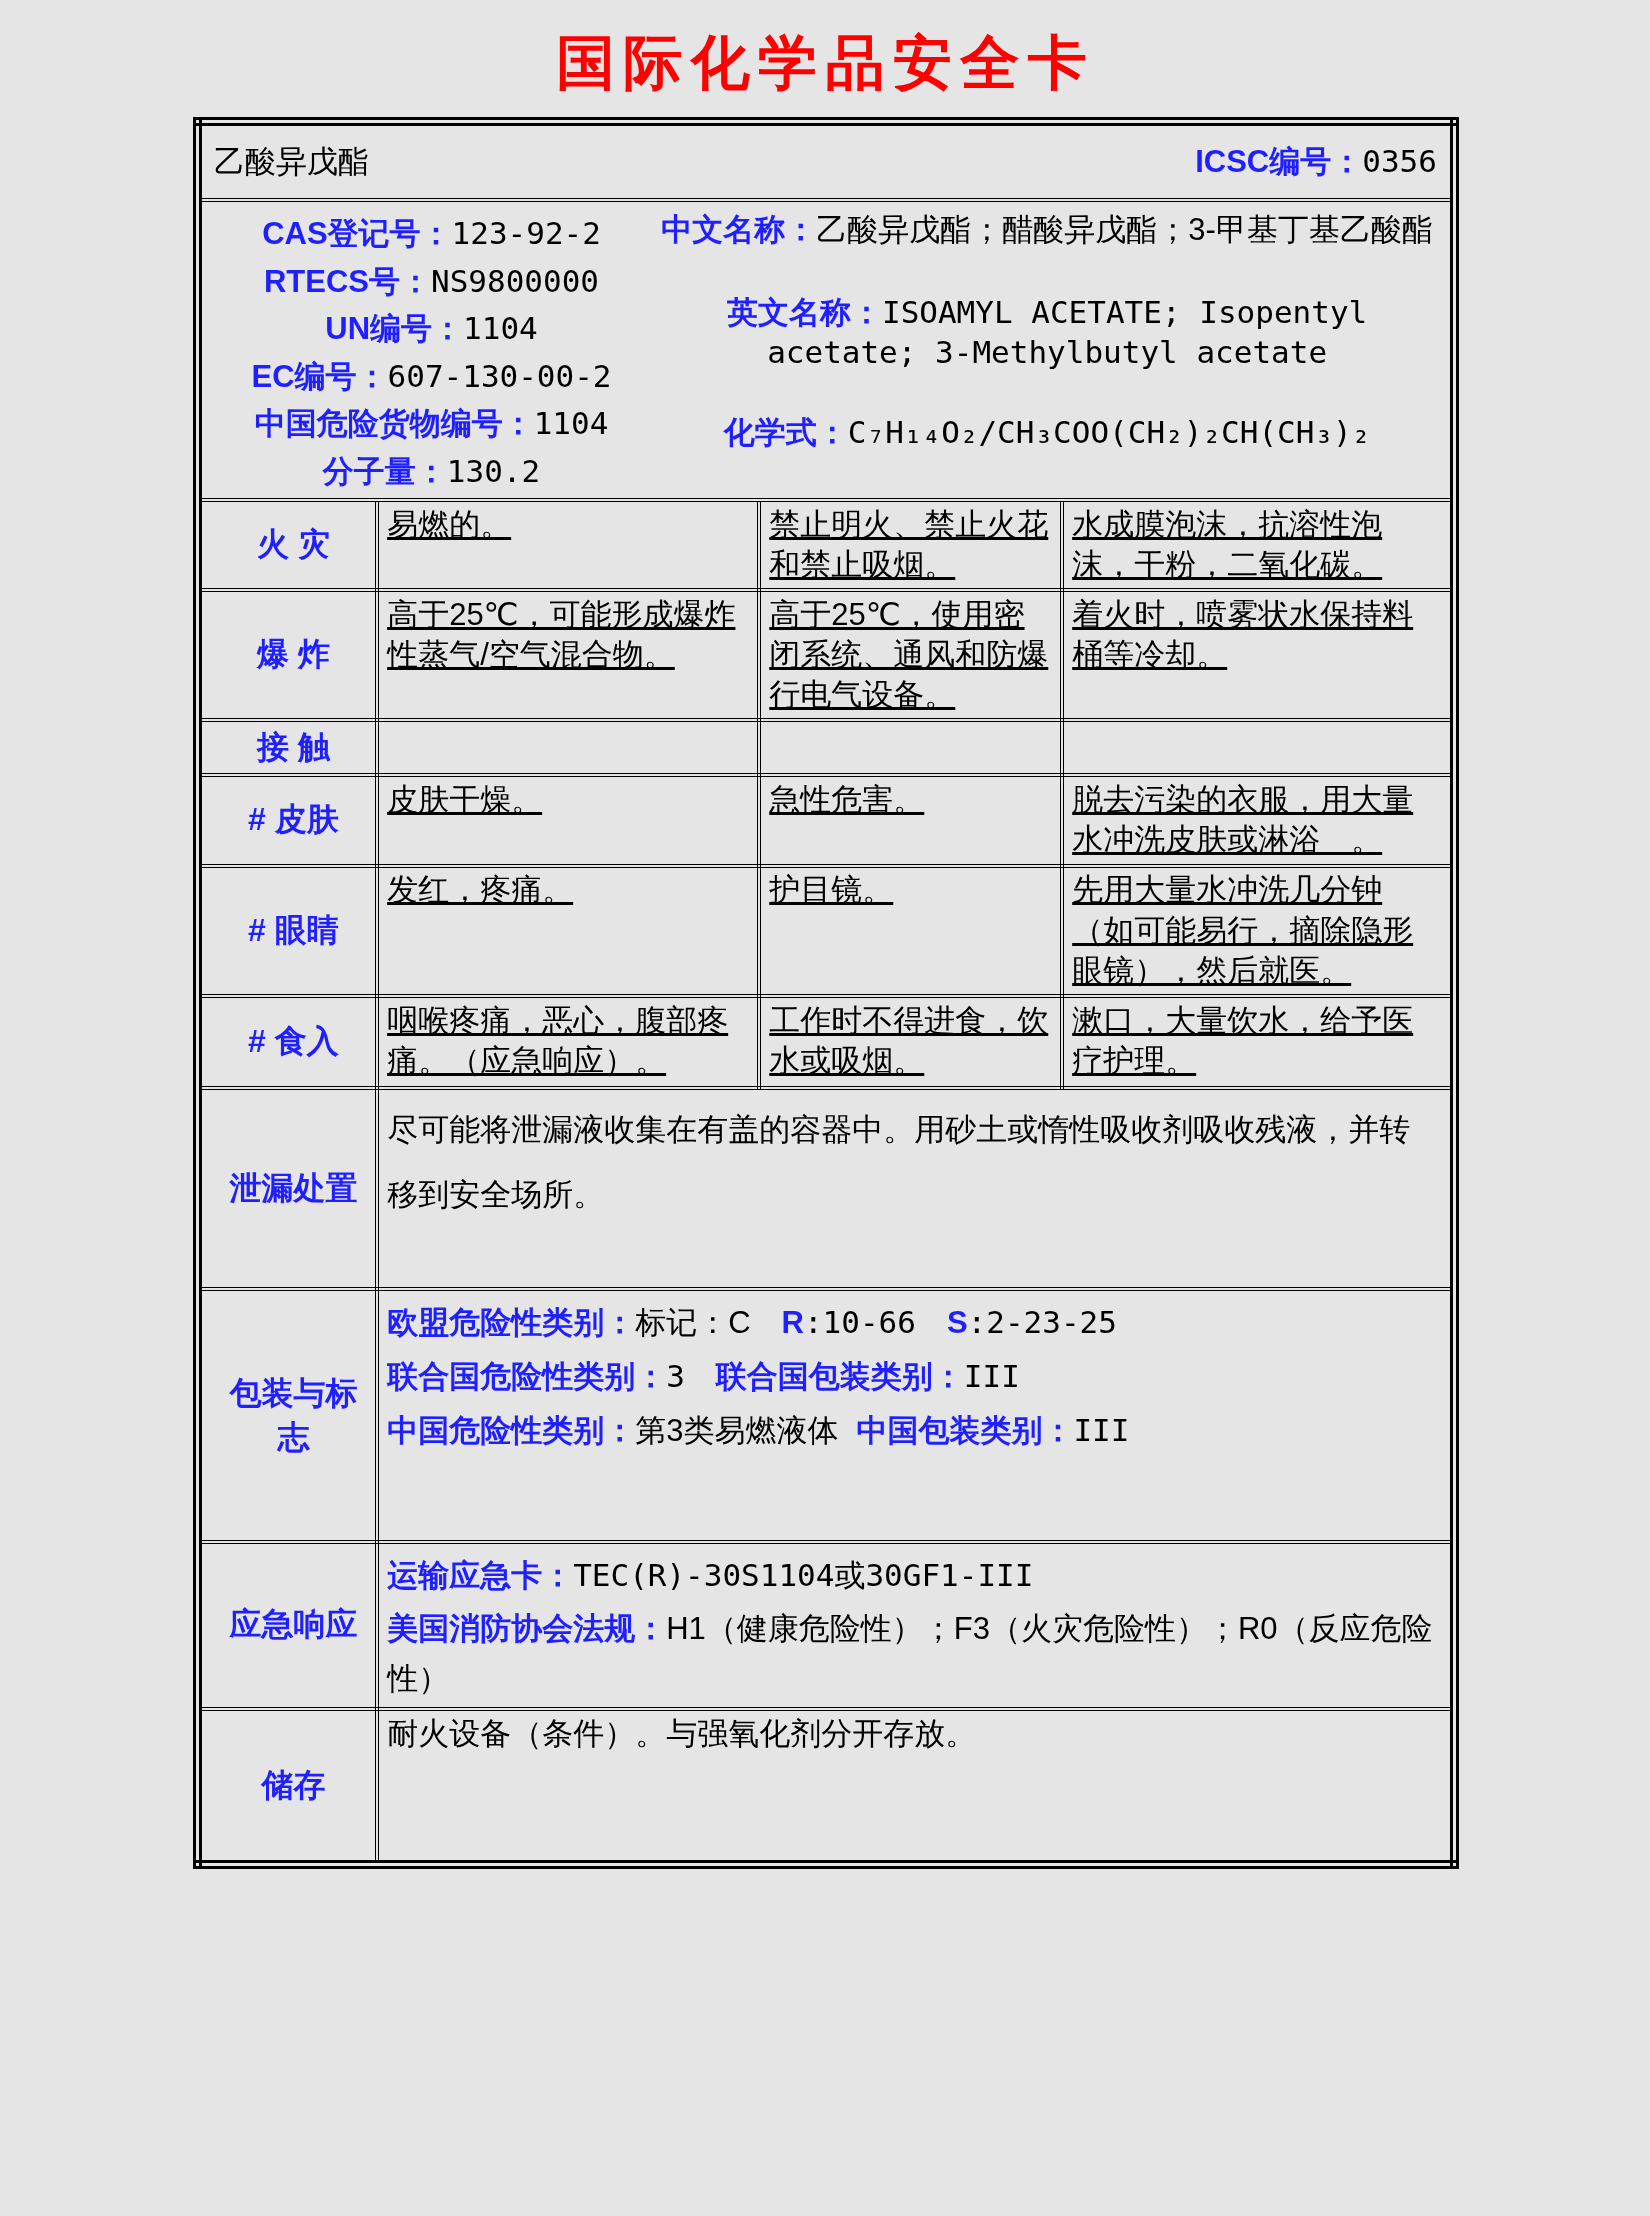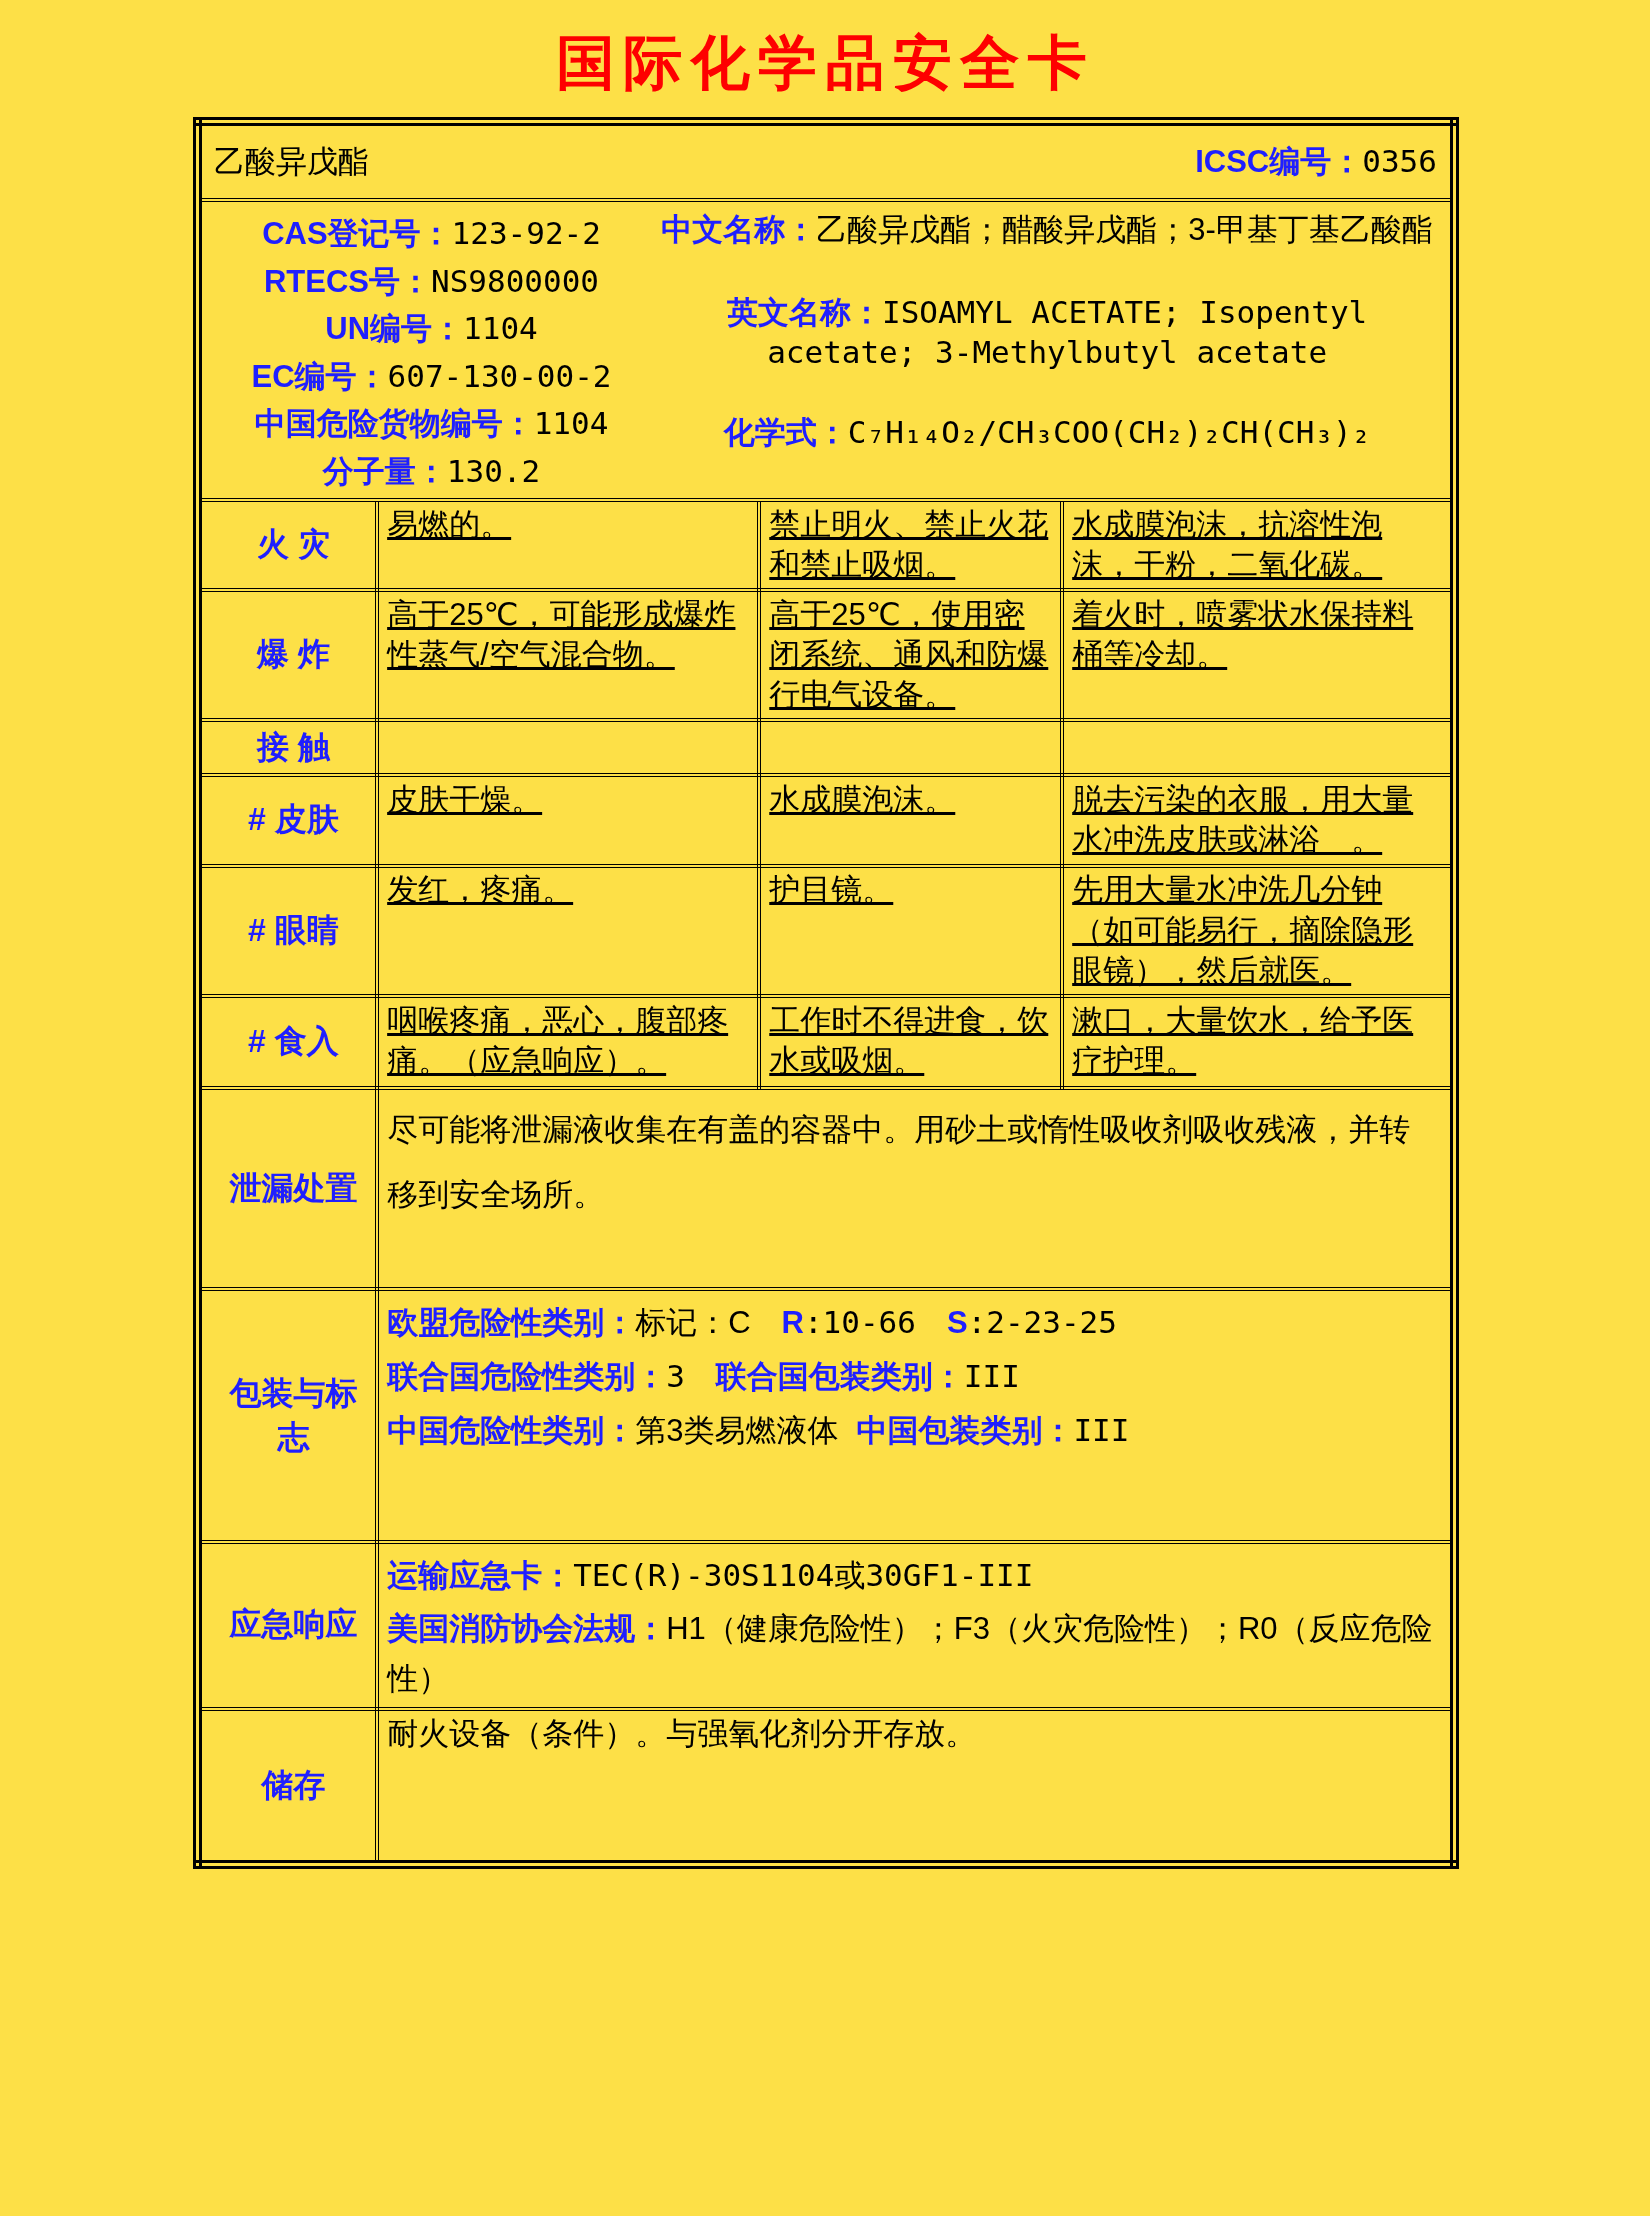--- a/index.html
+++ b/index.html
@@ -1,17 +1,17 @@
 <!DOCTYPE html>
 <html style="font-size:11px"><head>
 <meta charset="utf-8">
 <style>
   html,body{margin:0;padding:0;background:#ffffff;}
   .page{
-    width:1651px;height:2216px;background:#fde047;overflow:hidden;
+    width:1651px;height:2216px;background:#e5e5e5;overflow:hidden;
     font-family:"Liberation Sans","DejaVu Sans",sans-serif;
     color:#000000;font-size:31px;
   }
   .title{
     margin:24px auto 12.5px auto;text-align:center;
     font-size:59px;font-weight:bold;color:#fe0000;letter-spacing:8.4px;
   }
   table.card{
     width:1266px;margin:0 auto;border-collapse:collapse;table-layout:fixed;
     border:9px double #000;
@@ -118,21 +118,21 @@
       <td class="lbl">接 触</td>
       <td class="cell"></td>
       <td class="cell"></td>
       <td class="cell"></td>
     </tr>
 
 
     <tr class="r-skin">
       <td class="lbl"># 皮肤</td>
       <td class="cell">皮肤干燥。</td>
-      <td class="cell">水成膜泡沫。</td>
+      <td class="cell">急性危害。</td>
       <td class="cell">脱去污染的衣服，用大量水冲洗皮肤或淋浴　。</td>
     </tr>
 
     <tr class="r-eye">
       <td class="lbl"># 眼睛</td>
       <td class="cell">发红，疼痛。</td>
       <td class="cell">护目镜。</td>
       <td class="cell">先用大量水冲洗几分钟（如可能易行，摘除隐形眼镜），然后就医。</td>
     </tr>
 

